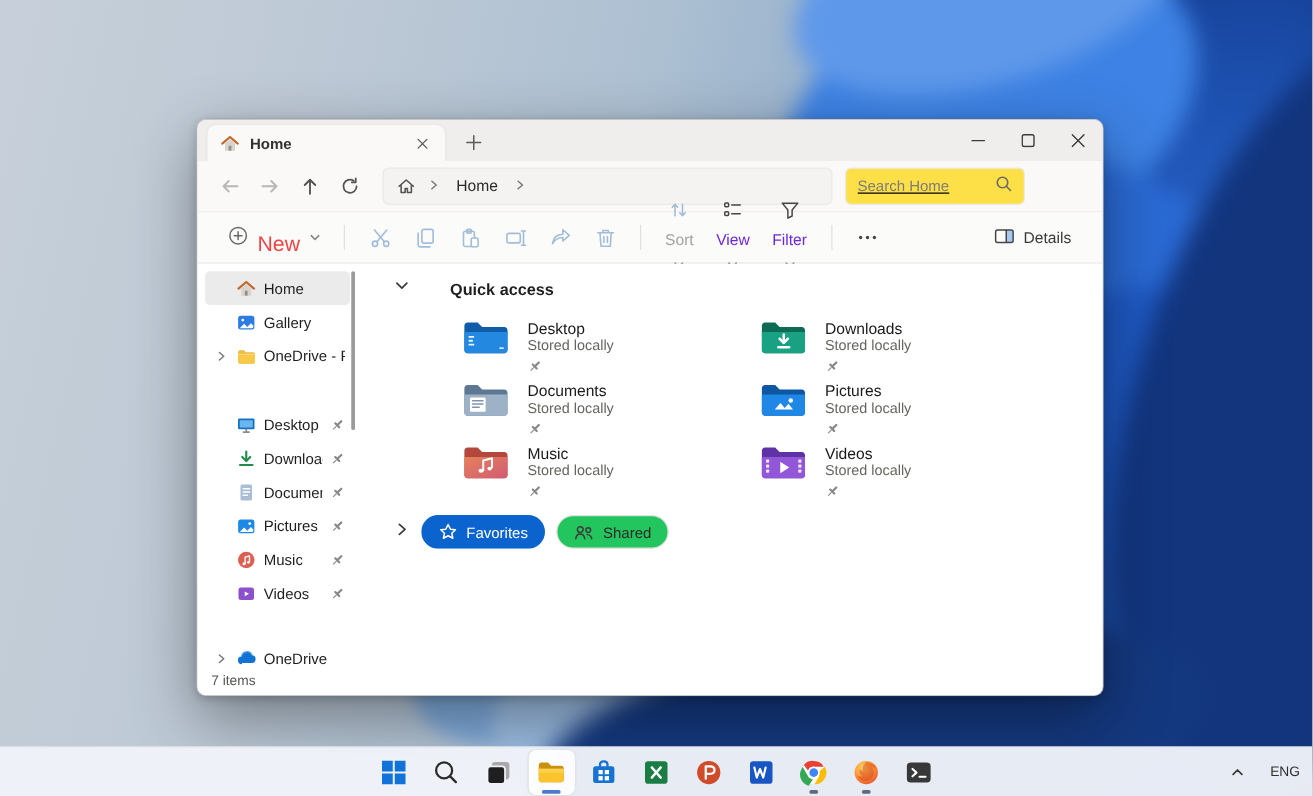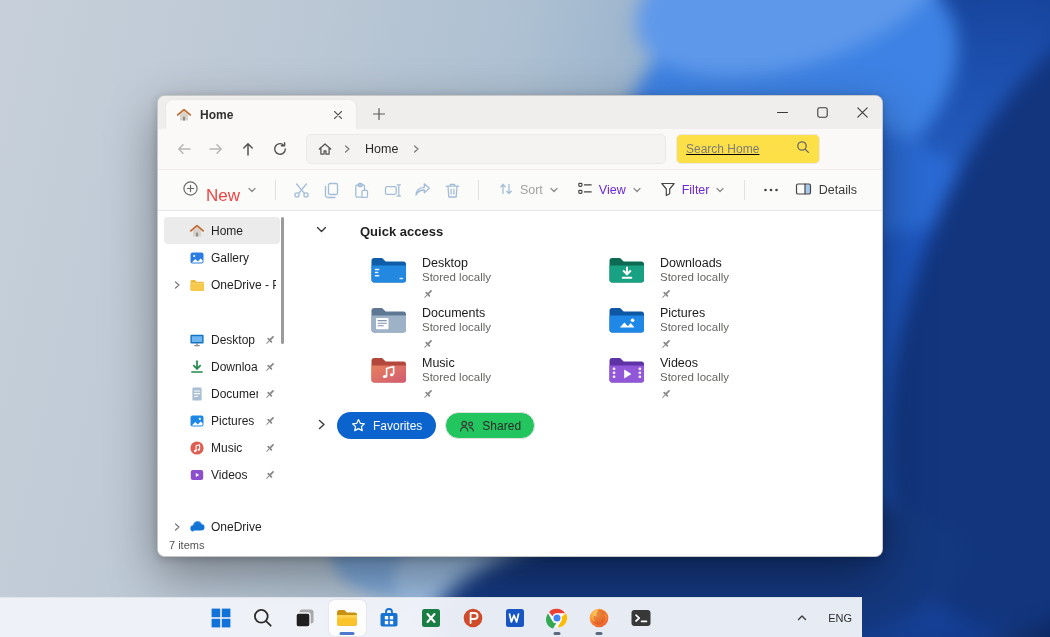--- a/index.html
+++ b/index.html
@@ -54,21 +54,21 @@
 
   .toolbar { height:41px; background:#fbfbfa; border-bottom:1px solid #e9e7e5; display:flex; align-items:center;
     padding:0 16px; flex:none; }
   .tb-new { display:flex; align-items:center; gap:7px; border:none; background:transparent; border-radius:5px;
     padding:6px 8px; cursor:pointer; }
   .tb-new .lbl { font-size:17px; color:#ef4444;margin-top:11px; }
   .tb-sep { width:1px; height:20px; background:#e3e1df; margin:0 10px; flex:none; }
   .tb-icon { width:36px; height:32px; border:none; background:transparent; border-radius:5px;
     display:flex; align-items:center; justify-content:center; cursor:default; }
   .tb-drop { display:flex; align-items:center; gap:6px; border:none; background:transparent; border-radius:5px;
-    padding:6px 9px; cursor:pointer; }
+    padding:6px 9px; cursor:pointer;flex-direction:column; }
   .tb-drop .lbl { font-size:12.5px; color:#6d28d9; }
   .tb-drop.disabled .lbl { color:#a5a3a0; cursor:default; }
   .tb-details { margin-left:auto; display:flex; align-items:center; gap:7px; border:none; background:transparent;
     border-radius:5px; padding:6px 9px; cursor:pointer; }
   .tb-details .lbl { font-size:12.5px; color:#3c3a38; }
 
   .body { flex:1; display:flex; min-height:0; background:#fff; }
 
   .sidebar { width:128px; flex:none; position:relative; padding-top:6px; overflow:hidden; }
   .side-row { height:27px; margin:0 6px; padding:0 4px 0 6px; border-radius:4px; display:flex; align-items:center;
@@ -94,21 +94,21 @@
   .pivot-row { margin:13px 0 0 29px; display:flex; align-items:center; gap:9px; }
   .pivot { height:27px; border-radius:14px; display:flex; align-items:center; gap:7px; padding:0 13px;
     font-size:12px; cursor:pointer; border:1px solid transparent; }
   .pivot.active { background:#0b63ce; color:#fff; }
   .pivot.plain { background:#22c55e; color:#2b2a29; border-color:#e4e2e0; }
 
   .statusbar { height:22px; flex:none; display:flex; align-items:center; padding-left:11px; background:#fff; }
   .status-text { font-size:11px; color:#55534f; }
 
   
-  .taskbar { position:absolute; left:0; bottom:0; width:862px; height:40px; background:rgba(240,243,249,.96);
+  .taskbar { position:absolute; left:0; bottom:0; width:1050px; height:40px; background:rgba(240,243,249,.96);
     border-top:1px solid rgba(0,0,0,.05); display:flex; align-items:center; justify-content:center; }
   .tb-apps { display:flex; align-items:center; gap:5px; }
   .app-btn { position:relative; width:37px; height:36px; border:none; background:transparent; border-radius:6px;
     display:flex; align-items:center; justify-content:center; cursor:pointer; }
   .app-btn.active { background:rgba(255,255,255,.85); box-shadow:0 0 2px rgba(0,0,0,.12); }
   .app-ind { position:absolute; bottom:1px; left:50%; transform:translateX(-50%); height:3px; border-radius:2px; }
   .app-ind.run { width:7px; background:#5b6b7d; }
   .app-ind.act { width:15px; background:#4d78cc; }
   .tray { position:absolute; right:10px; top:0; height:40px; display:flex; align-items:center; gap:16px; }
   .tray-btn { border:none; background:transparent; display:flex; align-items:center; justify-content:center;

